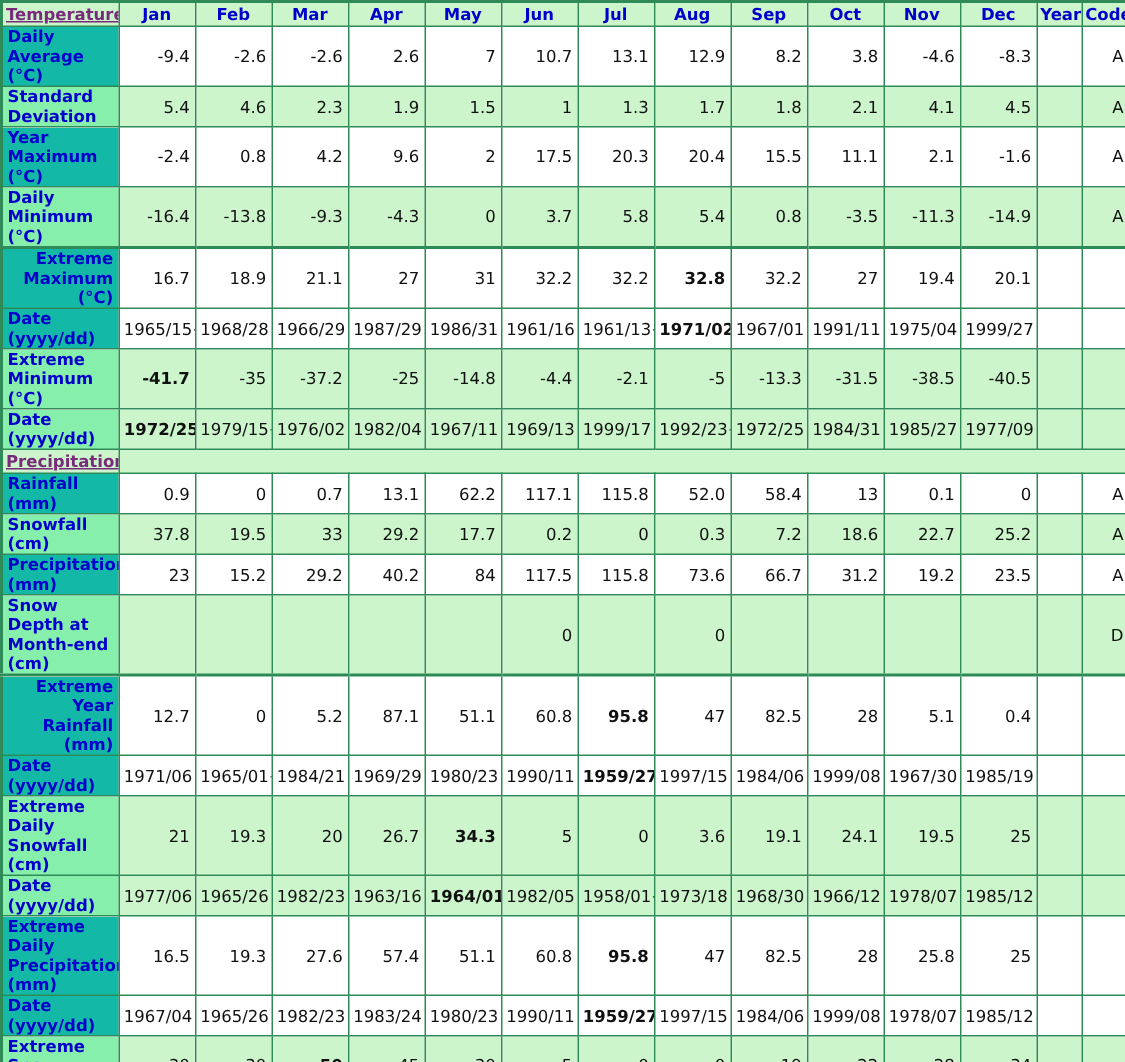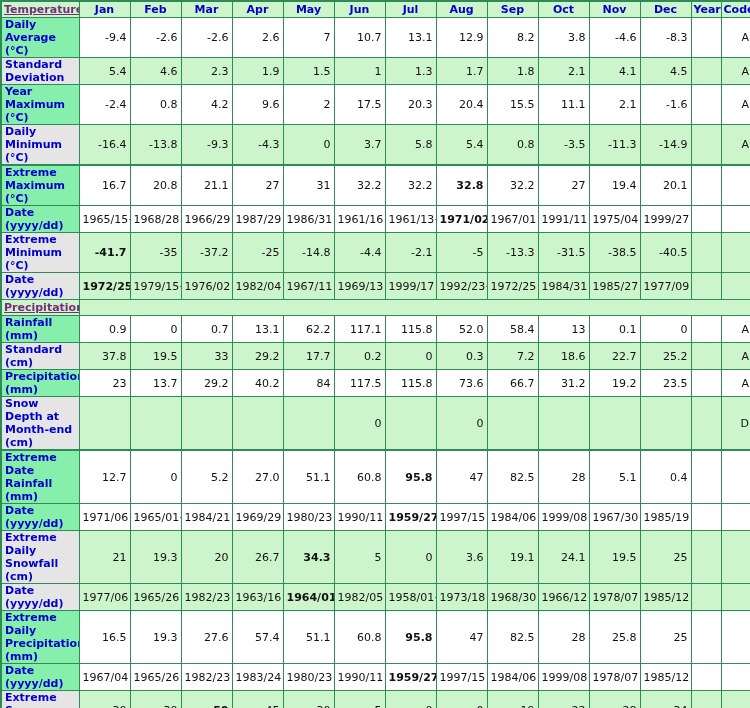--- a/index.html
+++ b/index.html
@@ -68,25 +68,25 @@
     text-align: right;
     color: #111111;
     font-weight: normal;
     padding-right: 4px;
   }
   td.val.b { font-weight: bold; }
 
   
   tr.band-white td { background: #ffffff; }
   tr.band-green td { background: #ccf5cc; }
-  tr.band-white td.rowlabel { background: #86efac; }
-  tr.band-green td.rowlabel { background: #e5e5e5; }
+  tr.band-white td.rowlabel { background: #14b8a6; }
+  tr.band-green td.rowlabel { background: #86efac; }
 
   
-  tr.grp-top td { border-top: 2px solid #2e8b57; }
+  tr.grp-top td { border-top: 2px solid #2e8b57; text-align: right; }
 
   
   td.strip { background: #ccf5cc; }
 </style>
 </head>
 <body>
 
 <table class="climate">
   <colgroup>
     <col class="c-label">
@@ -187,21 +187,21 @@
         <td class="val">0.8</td>
         <td class="val">-3.5</td>
         <td class="val">-11.3</td>
         <td class="val">-14.9</td>
         <td class="val"></td>
         <td class="val">A</td>
       </tr>
       <tr class="band-white grp-top">
         <td class="rowlabel">Extreme Maximum (°C)</td>
         <td class="val">16.7</td>
-        <td class="val">20.8</td>
+        <td class="val">18.9</td>
         <td class="val">21.1</td>
         <td class="val">27</td>
         <td class="val">31</td>
         <td class="val">32.2</td>
         <td class="val">32.2</td>
         <td class="val b">32.8</td>
         <td class="val">32.2</td>
         <td class="val">27</td>
         <td class="val">19.4</td>
         <td class="val">20.1</td>
@@ -274,40 +274,40 @@
         <td class="val">115.8</td>
         <td class="val">52.0</td>
         <td class="val">58.4</td>
         <td class="val">13</td>
         <td class="val">0.1</td>
         <td class="val">0</td>
         <td class="val"></td>
         <td class="val">A</td>
       </tr>
       <tr class="band-green">
-        <td class="rowlabel">Standard (cm)</td>
+        <td class="rowlabel">Snowfall (cm)</td>
         <td class="val">37.8</td>
         <td class="val">19.5</td>
         <td class="val">33</td>
         <td class="val">29.2</td>
         <td class="val">17.7</td>
         <td class="val">0.2</td>
         <td class="val">0</td>
         <td class="val">0.3</td>
         <td class="val">7.2</td>
         <td class="val">18.6</td>
         <td class="val">22.7</td>
         <td class="val">25.2</td>
         <td class="val"></td>
         <td class="val">A</td>
       </tr>
       <tr class="band-white">
         <td class="rowlabel">Precipitation (mm)</td>
         <td class="val">23</td>
-        <td class="val">13.7</td>
+        <td class="val">15.2</td>
         <td class="val">29.2</td>
         <td class="val">40.2</td>
         <td class="val">84</td>
         <td class="val">117.5</td>
         <td class="val">115.8</td>
         <td class="val">73.6</td>
         <td class="val">66.7</td>
         <td class="val">31.2</td>
         <td class="val">19.2</td>
         <td class="val">23.5</td>
@@ -325,25 +325,25 @@
         <td class="val"></td>
         <td class="val">0</td>
         <td class="val"></td>
         <td class="val"></td>
         <td class="val"></td>
         <td class="val"></td>
         <td class="val"></td>
         <td class="val">D</td>
       </tr>
       <tr class="band-white grp-top">
-        <td class="rowlabel">Extreme Date Rainfall (mm)</td>
+        <td class="rowlabel">Extreme Year Rainfall (mm)</td>
         <td class="val">12.7</td>
         <td class="val">0</td>
         <td class="val">5.2</td>
-        <td class="val">27.0</td>
+        <td class="val">87.1</td>
         <td class="val">51.1</td>
         <td class="val">60.8</td>
         <td class="val b">95.8</td>
         <td class="val">47</td>
         <td class="val">82.5</td>
         <td class="val">28</td>
         <td class="val">5.1</td>
         <td class="val">0.4</td>
         <td class="val"></td>
         <td class="val"></td>

